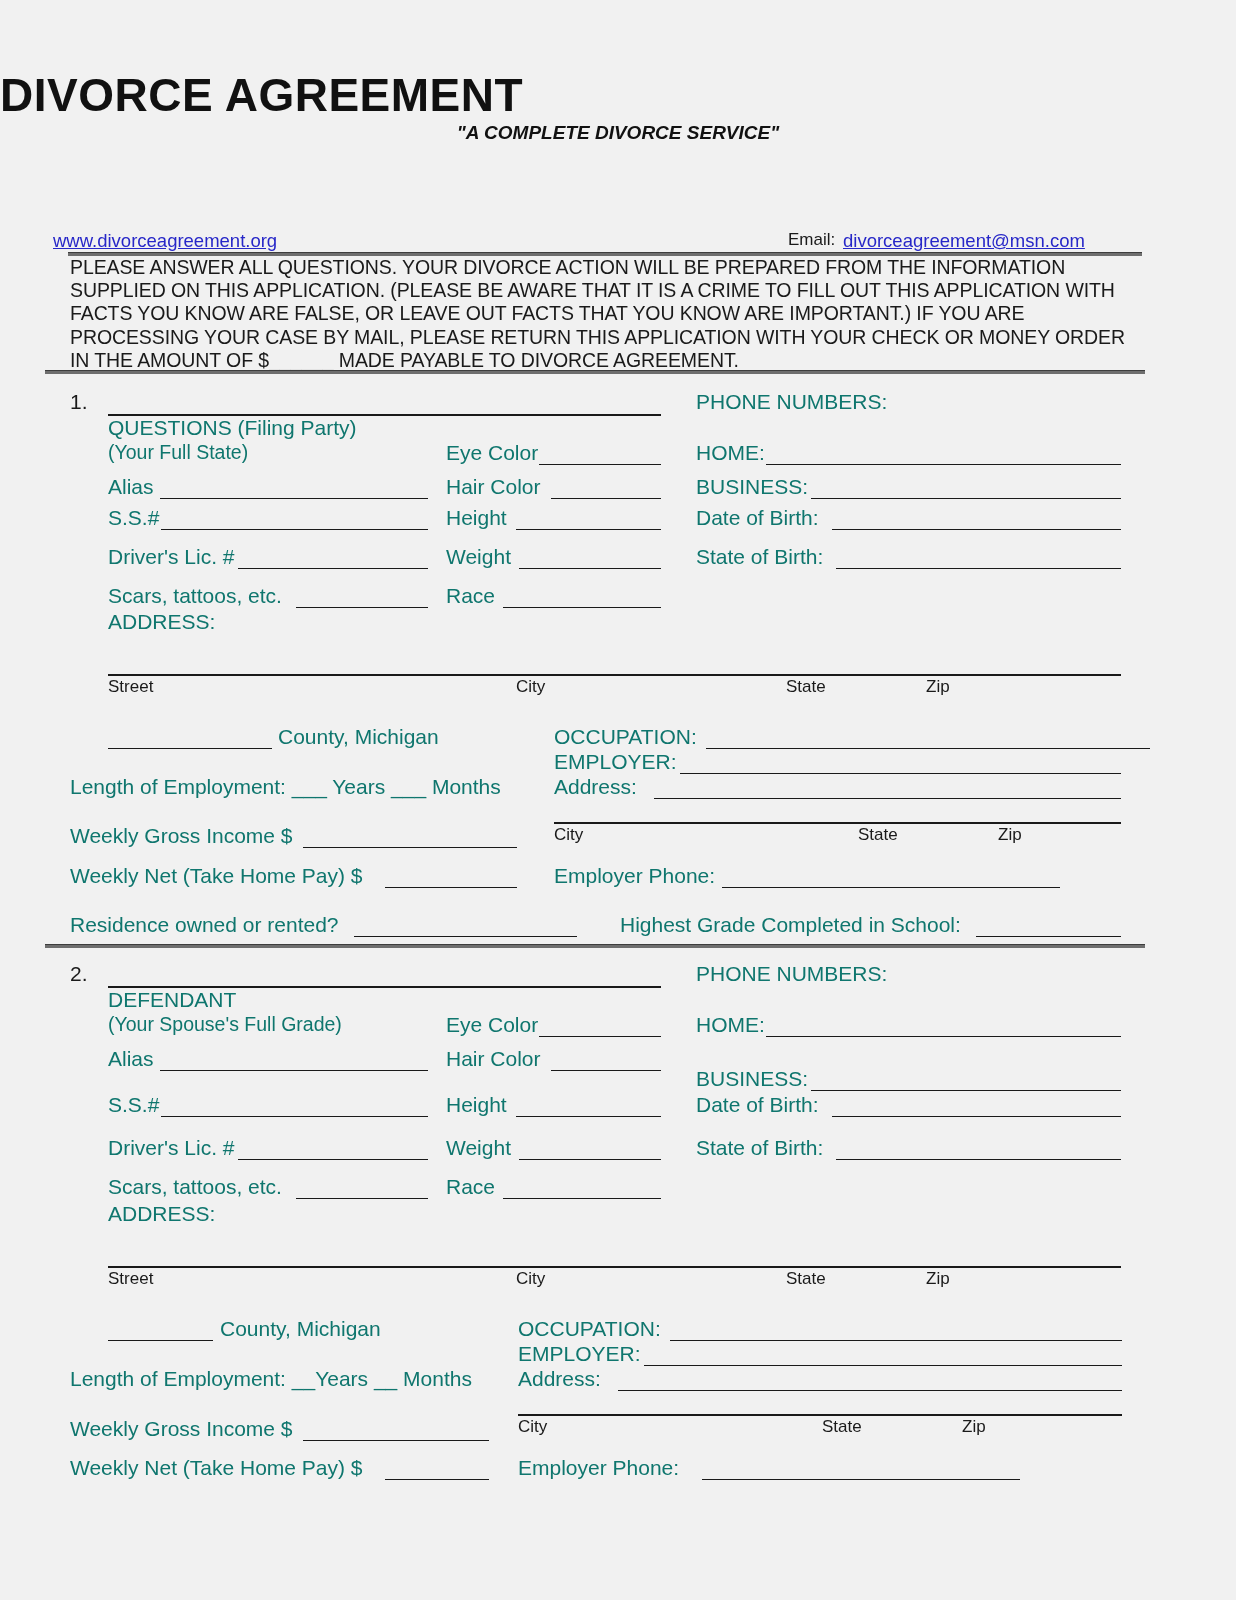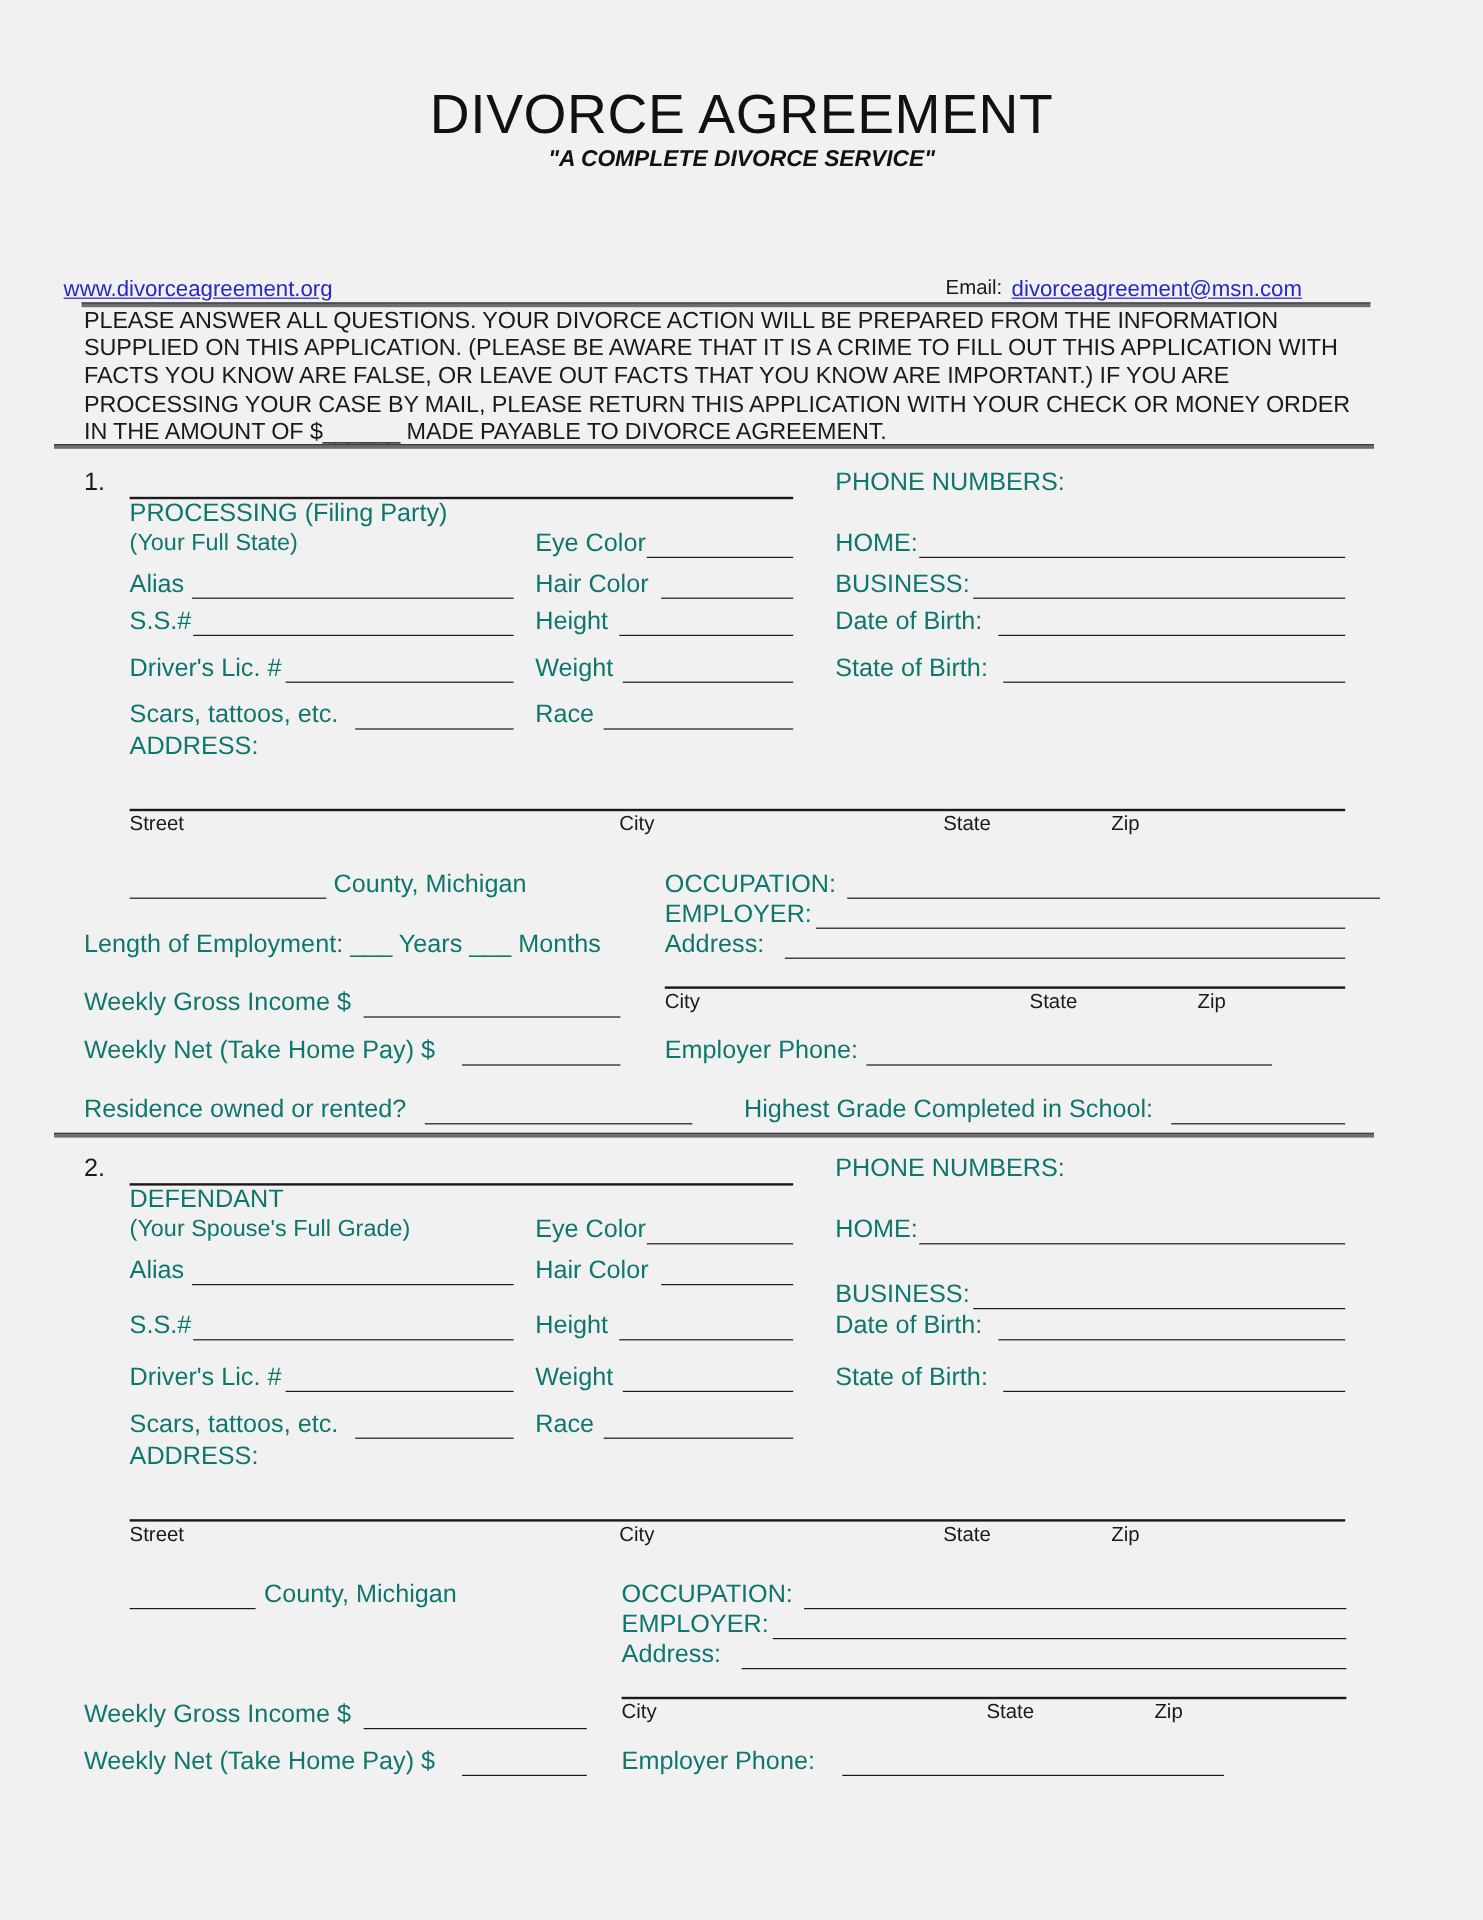--- a/index.html
+++ b/index.html
@@ -15,23 +15,22 @@
     font-family: "Liberation Sans", sans-serif;
     color: #1a1a1a;
     overflow: hidden;
   }
 
   
   .doc-title {
     position: absolute;
     left: 0; top: 68px;
     width: 1236px;
-    text-align: center;
     font-size: 46px;
-    font-weight: normal;
+    font-weight: bold;
     letter-spacing: 0.5px;
     color: #111;
   }
   .doc-subtitle {
     position: absolute;
     left: 0; top: 122px;
     width: 1236px;
     text-align: center;
     font-size: 19px;
     font-weight: bold;
@@ -117,21 +116,21 @@
 
   <div class="rule-thick" style="left:68px; top:252px; width:1074px;"></div>
 
   <div class="instructions">PLEASE ANSWER ALL QUESTIONS.  YOUR DIVORCE ACTION WILL BE PREPARED FROM THE INFORMATION SUPPLIED ON THIS APPLICATION.  (PLEASE BE AWARE THAT IT IS A CRIME TO FILL OUT THIS APPLICATION WITH FACTS YOU KNOW ARE FALSE, OR LEAVE OUT FACTS THAT YOU KNOW ARE IMPORTANT.)  IF YOU ARE PROCESSING YOUR CASE BY MAIL, PLEASE RETURN THIS APPLICATION WITH YOUR CHECK OR MONEY ORDER IN THE AMOUNT OF $______  MADE PAYABLE TO DIVORCE AGREEMENT.</div>
 
   <div class="rule-thick" style="left:45px; top:370px; width:1100px;"></div>
 
   <div class="t-num" style="left:70px; top:390px;">1.</div>
   <div class="rule" style="left:108px; top:414px; width:553px;"></div>
 
-  <div class="t" style="left:108px; top:416px;">PROCESSING (Filing Party)</div>
+  <div class="t" style="left:108px; top:416px;">QUESTIONS (Filing Party)</div>
   <div class="t" style="left:108px; top:441px; font-size:19.5px;">(Your Full State)</div>
 
   <div class="t" style="left:108px; top:475px;">Alias</div>
   <div class="rule-thin" style="left:160px; top:498px; width:268px;"></div>
 
   <div class="t" style="left:108px; top:506px;">S.S.#</div>
   <div class="rule-thin" style="left:161px; top:529px; width:267px;"></div>
 
   <div class="t" style="left:108px; top:545px;">Driver's Lic. #</div>
   <div class="rule-thin" style="left:238px; top:568px; width:190px;"></div>
@@ -263,20 +262,21 @@
 
   <div class="rule" style="left:108px; top:1266px; width:1013px;"></div>
   <div class="t-small" style="left:108px; top:1269px;">Street</div>
   <div class="t-small" style="left:516px; top:1269px;">City</div>
   <div class="t-small" style="left:786px; top:1269px;">State</div>
   <div class="t-small" style="left:926px; top:1269px;">Zip</div>
 
   <div class="rule-thin" style="left:108px; top:1340px; width:105px;"></div>
   <div class="t" style="left:220px; top:1317px;">County, Michigan</div>
 
+  <div class="t" style="left:70px; top:1367px;">Length of Employment: __Years __ Months</div>
 
   <div class="t" style="left:70px; top:1417px;">Weekly Gross Income $</div>
   <div class="rule-thin" style="left:303px; top:1440px; width:186px;"></div>
 
   <div class="t" style="left:70px; top:1456px;">Weekly Net (Take Home Pay) $</div>
   <div class="rule-thin" style="left:385px; top:1479px; width:104px;"></div>
 
   <div class="t" style="left:518px; top:1317px;">OCCUPATION:</div>
   <div class="rule-thin" style="left:670px; top:1340px; width:452px;"></div>
 

